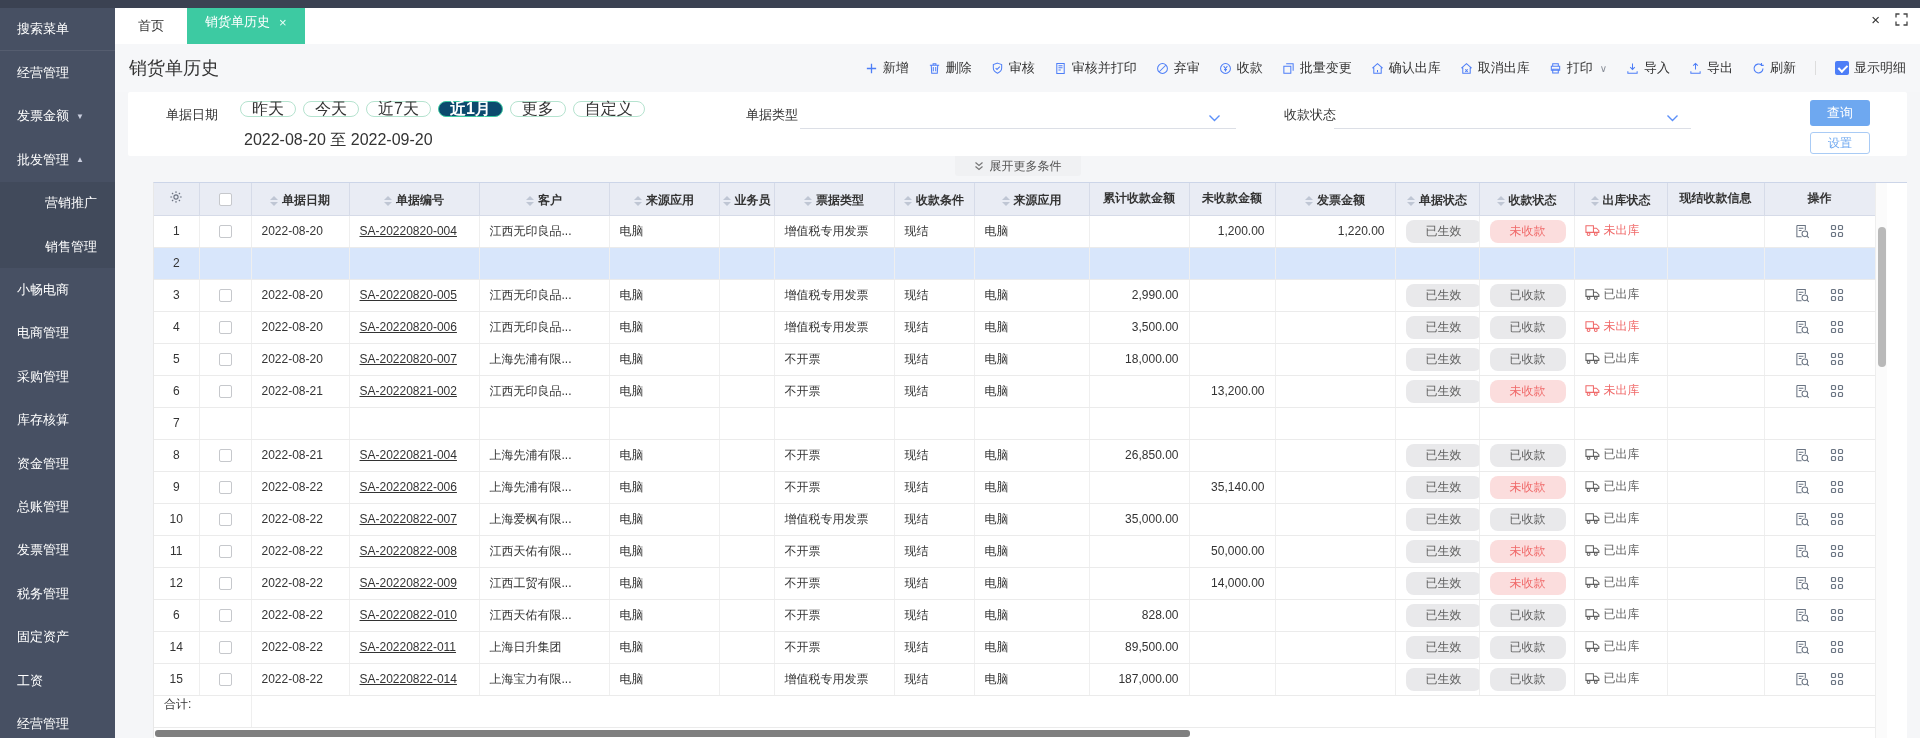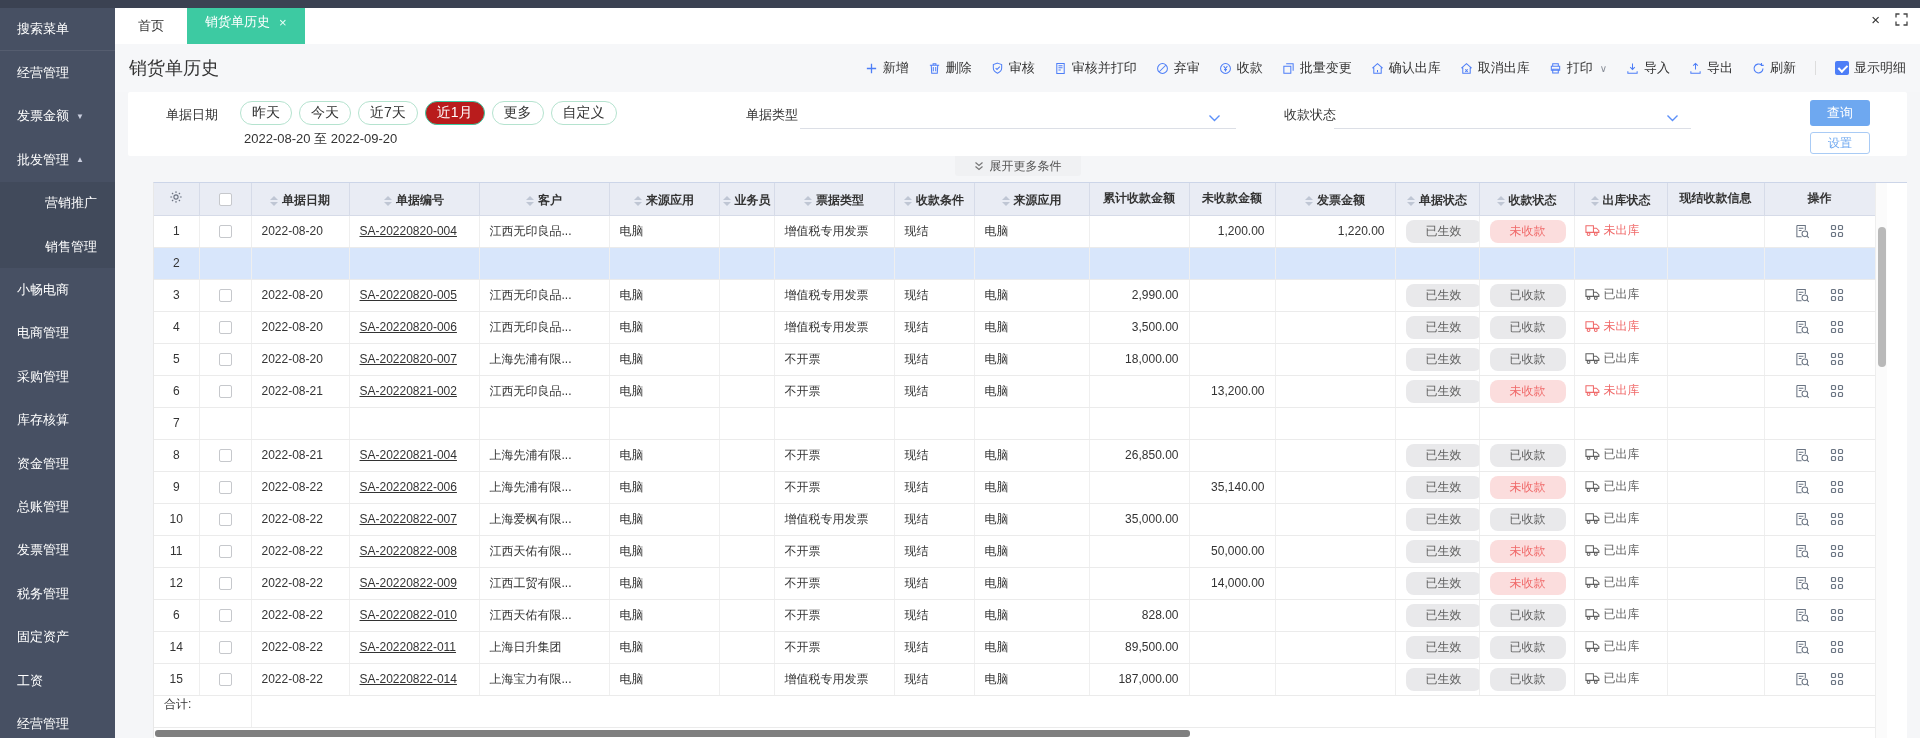--- a/index.html
+++ b/index.html
@@ -35,23 +35,23 @@
 .chk-blue{width:14px;height:14px;background:#4d7ef7;border-radius:2px;position:relative;display:inline-block}
 .chk-blue::after{content:"";position:absolute;left:4.5px;top:1.5px;width:3.5px;height:7px;border:solid #fff;border-width:0 2px 2px 0;transform:rotate(45deg)}
 .caret-gray{color:#8a8f99;font-size:10px;margin-left:2px}
 
 .filter-card{margin:0 13px;background:#fff;height:64px;position:relative;flex:0 0 auto;border-radius:2px}
 .f-label{position:absolute;top:14px;font-size:13px;color:#333}
 .lbl-date{left:38px}
 .lbl-type{left:618px}
 .lbl-pay{left:1156px}
 .pills{position:absolute;left:112px;top:9px;display:flex;gap:7px;align-items:center}
-.pill{height:24px;padding:0 11px;border:1px solid #b5e3cf;border-radius:13px;display:flex;align-items:center;font-size:14px;color:#333;background:#fff;cursor:pointer;white-space:nowrap}
-.pill[data-active="true"]{background:#b91c1c;border-color:#3dcaa2;color:#fff;font-weight:normal}
-.f-range{position:absolute;left:116px;top:38px;font-size:13px;color:#333}
+.pill{height:16px;padding:0 11px;border:1px solid #b5e3cf;border-radius:13px;display:flex;align-items:center;font-size:16px;color:#333;background:#fff;cursor:pointer;white-space:nowrap}
+.pill[data-active="true"]{background:#0c4a6e;border-color:#3dcaa2;color:#fff;font-weight:bold}
+.f-range{position:absolute;left:116px;top:38px;font-size:16px;color:#333}
 .f-underline{position:absolute;top:36px;height:1px;background:#dcdfe6}
 .u-type{left:672px;width:436px}
 .u-pay{left:1206px;width:357px}
 .f-chevron{position:absolute;top:22px;display:flex}
 .ch-type{left:1080px}
 .ch-pay{left:1538px}
 .btn-query{position:absolute;left:1682px;top:8px;width:60px;height:26px;background:#6ea8f0;color:#fff;border:none;border-radius:3px;font-size:13px;cursor:pointer}
 .btn-setting{position:absolute;left:1682px;top:40px;width:60px;height:22px;background:#fff;color:#6ea8f0;border:1px solid #a9cbf5;border-radius:3px;font-size:12px;cursor:pointer}
 
 .expand-bar{width:126px;height:20px;margin:0 auto;background:#f0f1f3;display:flex;align-items:center;justify-content:center;gap:6px;font-size:12px;color:#555;cursor:pointer;border-radius:0 0 3px 3px;flex:0 0 auto}

